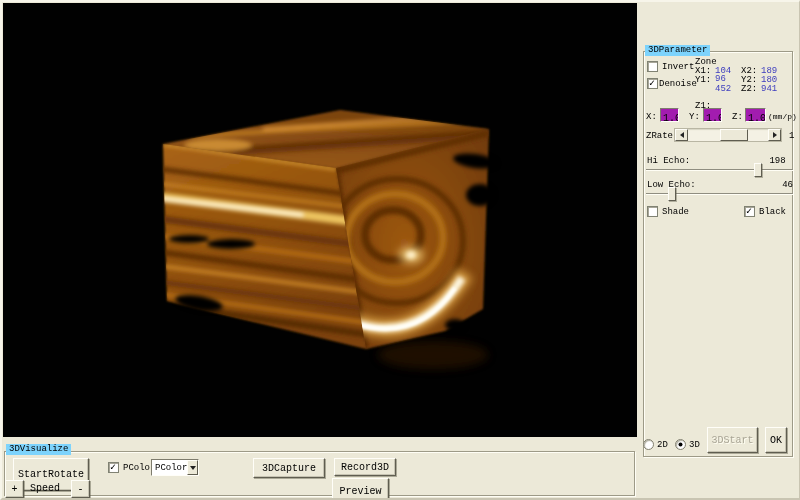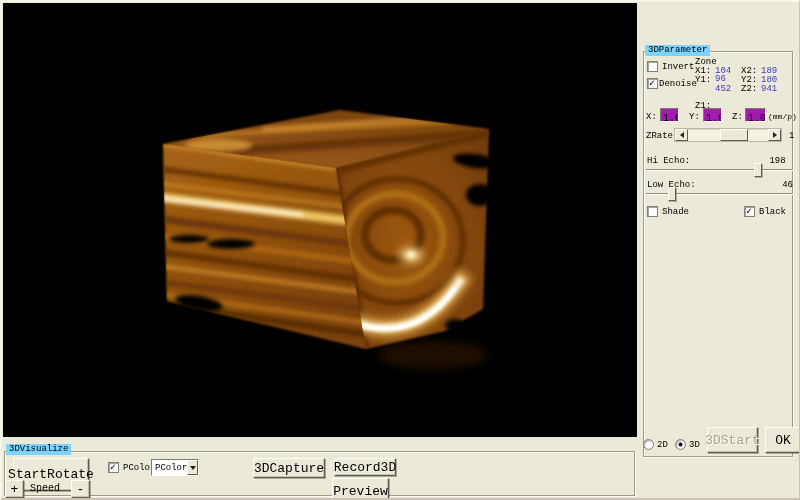--- a/index.html
+++ b/index.html
@@ -14,21 +14,21 @@
   .val{position:absolute;line-height:10px;white-space:nowrap;color:#3C3CBE}
   .blackval{position:absolute;line-height:10px;white-space:nowrap;color:#000}
   .chk{position:absolute;width:11px;height:11px;background:#fff;border:1px solid #808273;
        box-shadow:inset 1px 1px 0 #a8a698, inset -1px -1px 0 #fdfdfd}
   .chk.checked::after{content:"\2713";position:absolute;left:1px;top:-2px;font-size:10px;font-weight:bold;color:#000}
   .radio{position:absolute;width:11px;height:11px;border-radius:50%;background:#fff;border:1px solid #82806f;
          box-shadow:inset 1px 1px 1px #b0aea0}
   .radio.selected::after{content:"";position:absolute;left:3px;top:3px;width:3px;height:3px;border-radius:50%;background:#000;box-shadow:0 0 0 .5px #000}
   .btn{position:absolute;background:#ECE9D8;border:1px solid;border-color:#fffef8 #5f5d50 #5f5d50 #fffef8;
        box-shadow:1px 1px 0 rgba(90,88,70,.45), inset -1px -1px 0 #c6c3b2;
-       font-family:inherit;font-size:13px;display:flex;align-items:center;justify-content:center;white-space:nowrap;cursor:default}
+       font-family:inherit;font-size:10px;display:flex;align-items:center;justify-content:center;white-space:nowrap;cursor:default}
   .btn.disabled{color:#a8a494;text-shadow:1px 1px 0 #fffef2}
   .tinput{position:absolute;background:#a21caf;border:1px solid;border-color:#7e7c6d #fffef8 #fffef8 #7e7c6d;
           font-family:inherit;font-size:10px;padding:7px 0 0 2px;line-height:12px}
   .strack{position:absolute;height:2px;background:#8f8d80;border-bottom:1px solid #fffef5}
   .sliderbox{position:absolute;height:14px}
   .sthumb{position:absolute;top:-6px;width:8px;height:14px;background:#ECE9D8;border:1px solid;
           border-color:#fffef8 #5f5d50 #5f5d50 #fffef8;box-shadow:1px 1px 0 rgba(90,88,70,.4)}
   .sbar{position:absolute;height:14px;background:#f4f1e4;border:1px solid #b9b6a3;box-shadow:inset 1px 1px 1px #d8d5c4}
   .sb-btn{position:absolute;top:0;width:13px;height:12px;background:#ECE9D8;border:1px solid;
           border-color:#fffef8 #5f5d50 #5f5d50 #fffef8;display:flex;align-items:center;justify-content:center}
@@ -196,21 +196,21 @@
   <span class="chk" style="left:645px;top:204px"></span>
   <span class="lbl" style="left:660px;top:205px">Shade</span>
   <span class="chk checked" style="left:742px;top:204px"></span>
   <span class="lbl" style="left:757px;top:205px">Black</span>
 
   <span class="radio" style="left:641px;top:437px"></span>
   <span class="lbl" style="left:655px;top:438px">2D</span>
   <span class="radio selected" style="left:673px;top:437px"></span>
   <span class="lbl" style="left:687px;top:438px">3D</span>
   <div class="btn disabled" style="left:705px;top:425px;width:51px;height:26px">3DStart</div>
-  <div class="btn" style="left:763px;top:425px;width:36px;height:26px">OK</div>
+  <div class="btn" style="left:763px;top:425px;width:22px;height:26px">OK</div>
 
   <div class="groupbox" style="left:2px;top:449px;width:631px;height:45px"></div>
   <span class="gb-label" style="left:4px;top:442px">3DVisualize</span>
 
   <div class="btn" style="left:11px;top:456px;width:76px;height:33px">StartRotate</div>
   <div class="btn" style="left:3px;top:478px;width:19px;height:18px">+</div>
   <span class="lbl" style="left:28px;top:482px;font-size:10px">Speed</span>
   <div class="btn" style="left:69px;top:478px;width:19px;height:18px">-</div>
 
   <span class="chk checked" style="left:106px;top:460px"></span>

